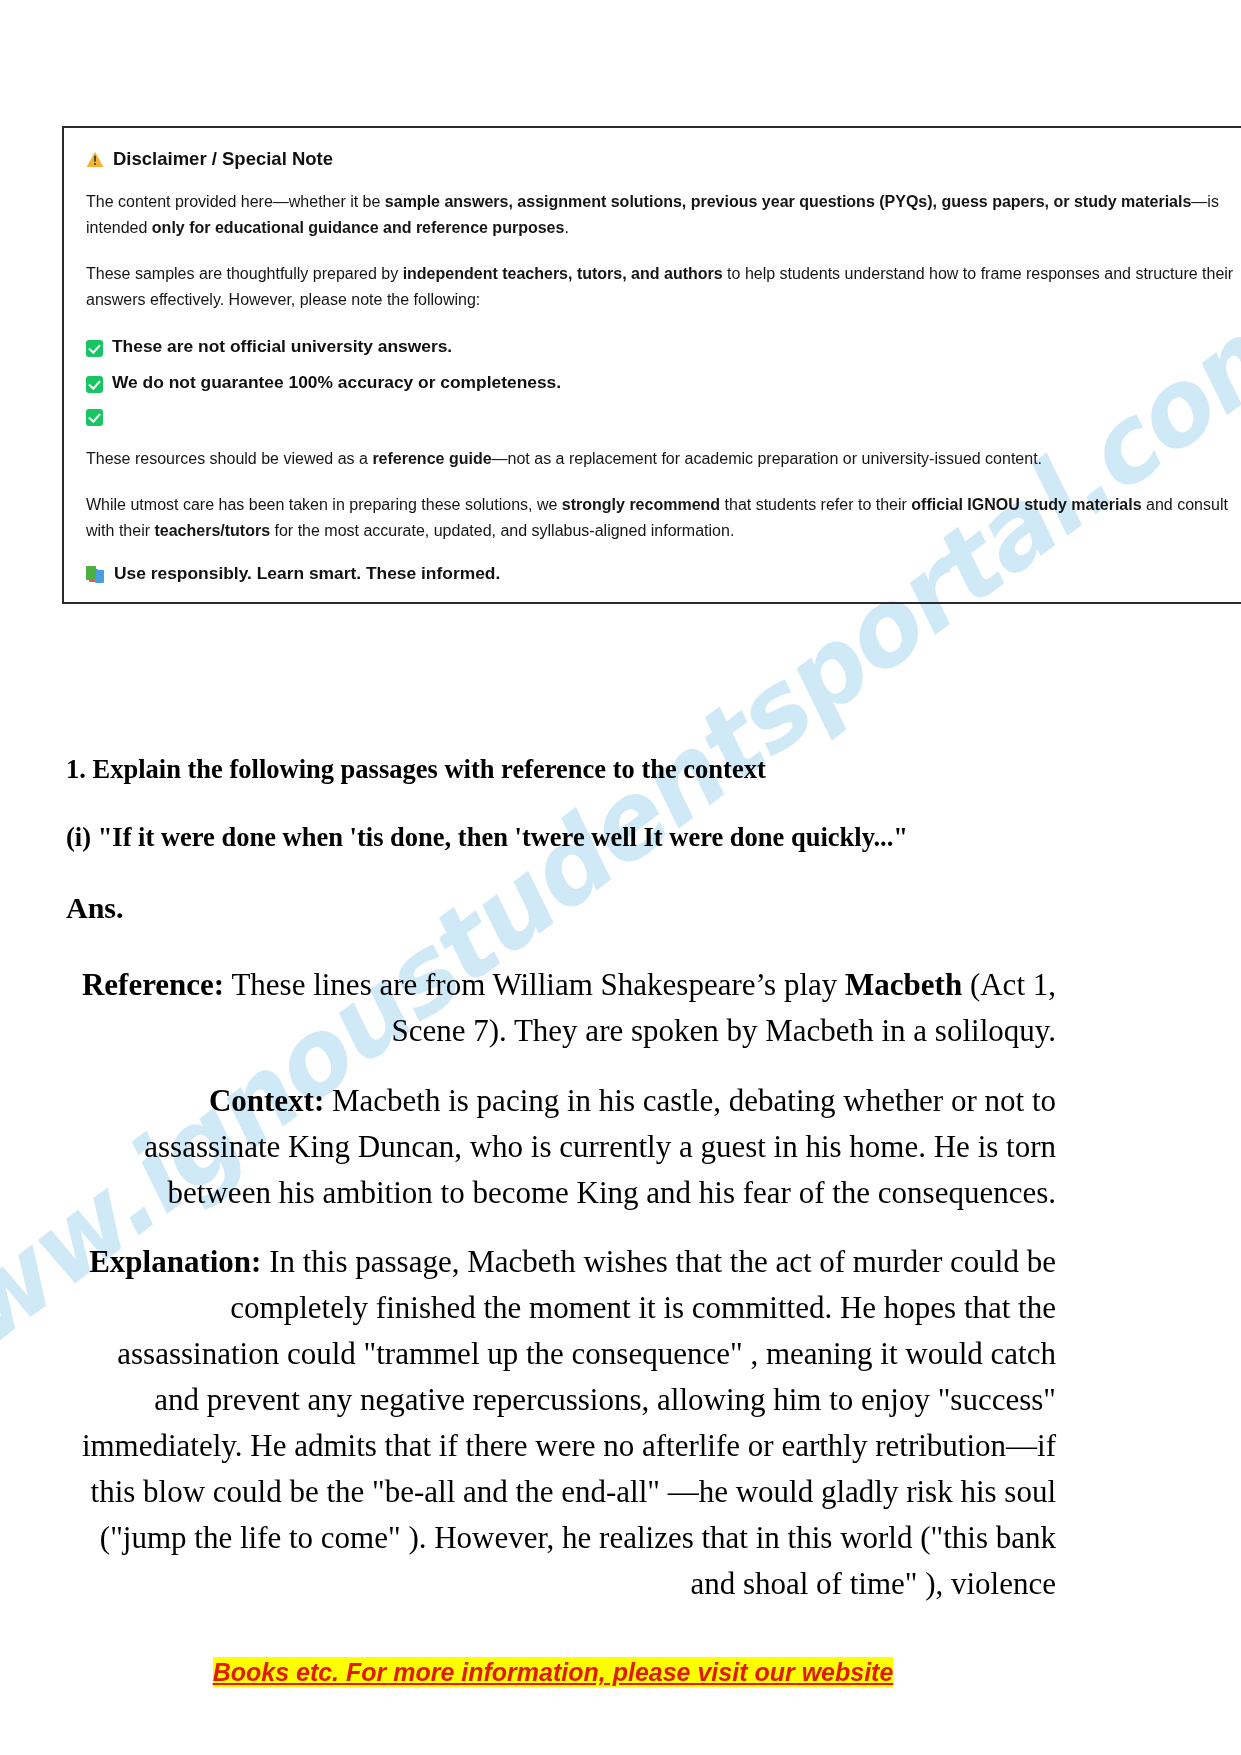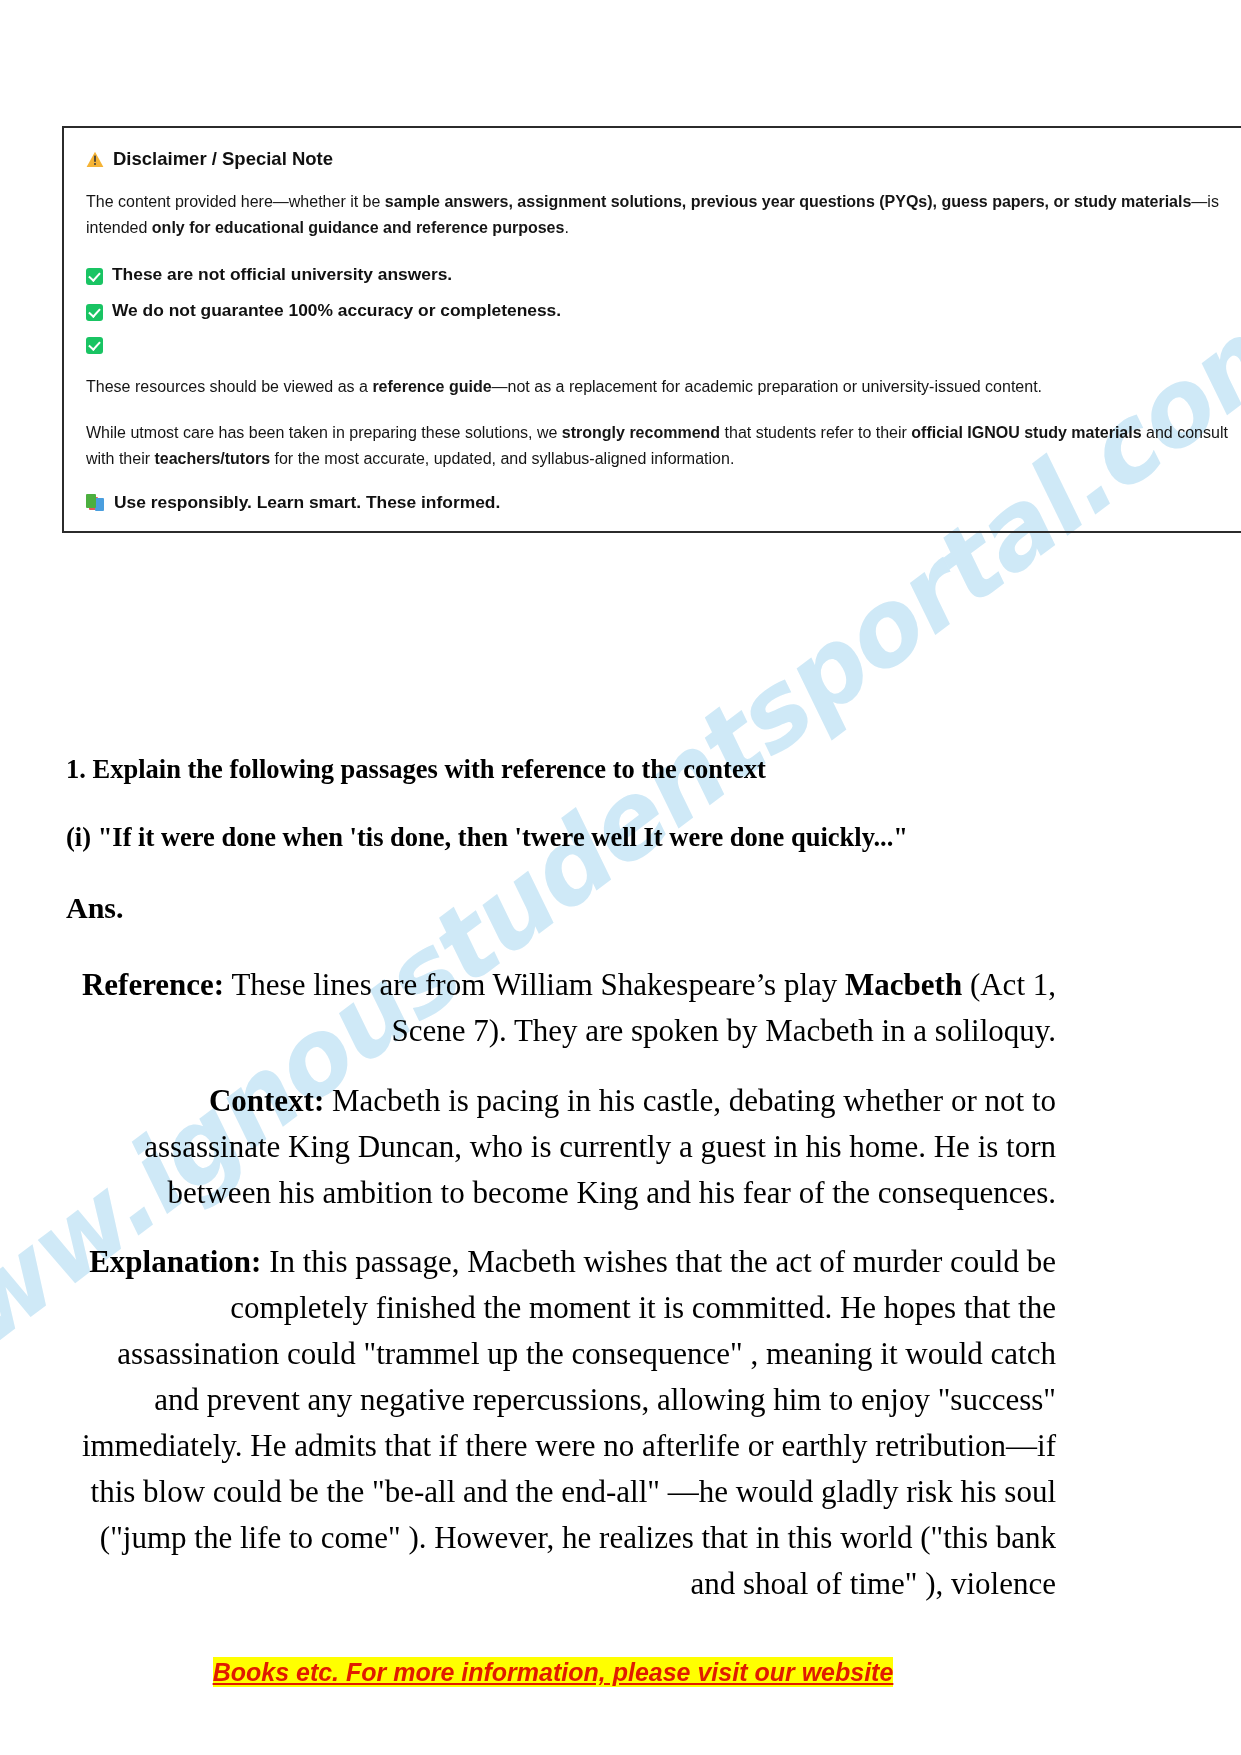--- a/index.html
+++ b/index.html
@@ -223,20 +223,21 @@
           <path d="M9 0.8 L17.4 16 L0.6 16 Z" fill="#f5b335"></path>
           <rect x="8.15" y="4.6" width="1.7" height="6.2" fill="#3b3b3b"></rect>
           <rect x="8.15" y="12.1" width="1.7" height="1.8" fill="#3b3b3b"></rect>
         </svg>
       </span>
       <span>Disclaimer / Special Note</span>
     </div>
 
     <p class="disc-p"><span>The content provided here—whether it be </span><b>sample answers, assignment solutions, previous year questions (PYQs), guess papers, or study materials</b><span>—is intended </span><b>only for educational guidance and reference purposes</b><span>.</span></p>
 
+    <p class="disc-p"><span>These samples are thoughtfully prepared by </span><b>independent teachers, tutors, and authors</b><span> to help students understand how to frame responses and structure their answers effectively. However, please note the following:</span></p>
 
     <ul class="checklist">
       <li>
         <span class="check-icon"></span>
         <span>These are not official university answers.</span>
       </li>
       <li>
         <span class="check-icon"></span>
         <span>We do not guarantee 100% accuracy or completeness.</span>
       </li>

